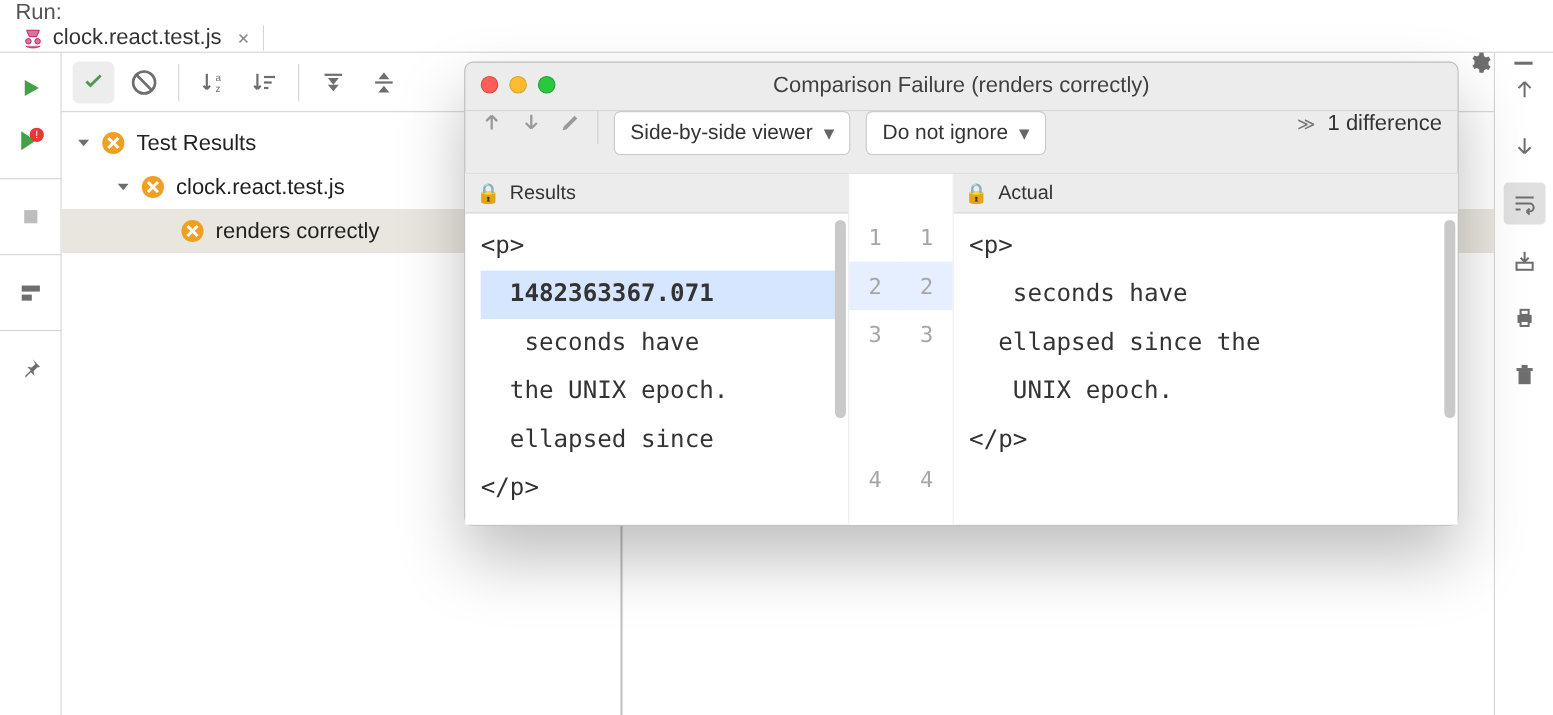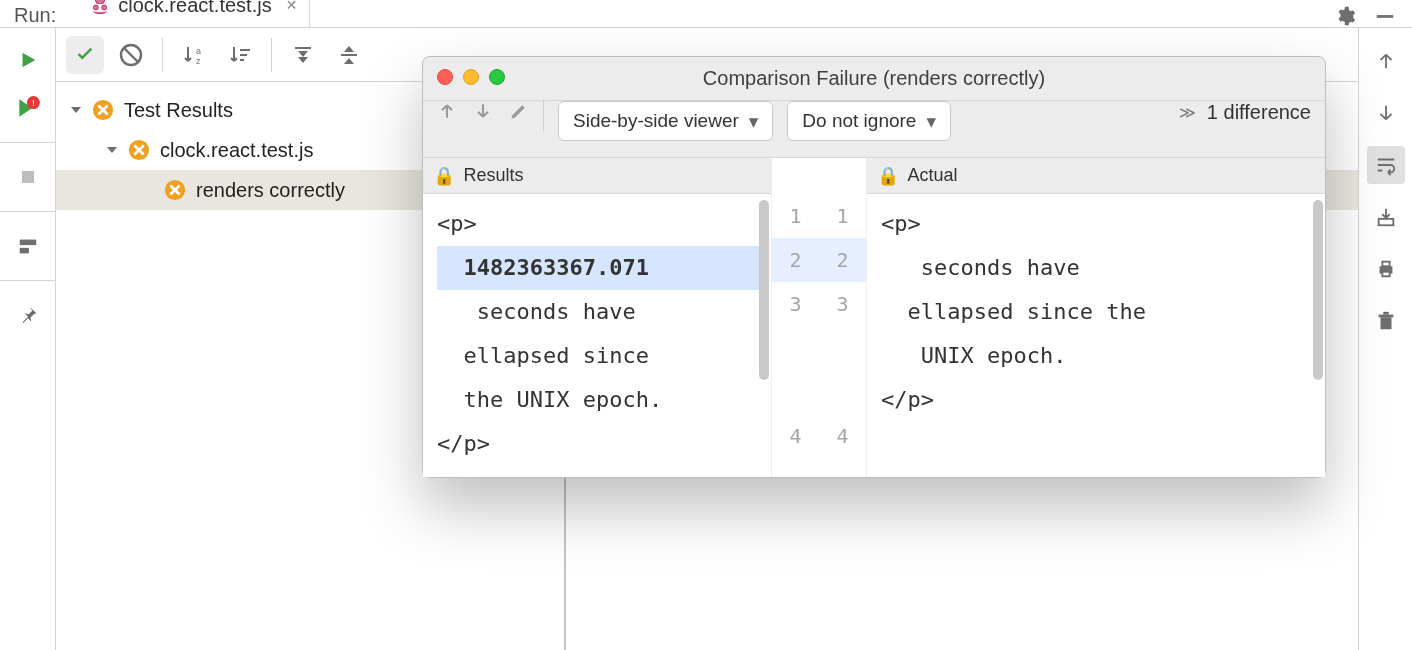--- a/index.html
+++ b/index.html
@@ -1,19 +1,19 @@
 <!DOCTYPE html>
 <html><head>
 <meta charset="utf-8">
 <style>
   * { box-sizing: border-box; }
   html, body { margin:0; padding:0; width:1412px; height:650px; font-family: -apple-system, "Segoe UI", Arial, sans-serif; background:#fff; overflow:hidden; }
   .root { display:flex; flex-direction:column; height:650px; }
   
-  .topbar { display:flex; align-items:flex-end; height:28px; border-bottom:1px solid #d4d4d4; padding:0 8px; }
+  .topbar { display:flex; align-items:flex-start; height:48px; border-bottom:1px solid #d4d4d4; padding:0 8px;flex-direction:column; }
   .run-label { font-size:20px; color:#555; margin-left:6px; margin-right:22px; }
   .tab { display:flex; align-items:center; gap:8px; height:44px; padding:0 12px; border-right:1px solid #d4d4d4; font-size:20px; color:#333; position:relative; }
   .tab .jest-icon { width:20px; height:20px; }
   .jest-icon svg { width:20px; height:20px; }
   .tab-close { color:#888; font-size:14px; margin-left:6px; }
   .topbar-right { margin-left:auto; display:flex; align-items:center; gap:18px; padding-right:8px; }
   .gear-icon, .minimize-icon { color:#6e6e6e; }
 
   
   .mainrow { display:flex; flex:1; min-height:0; }
@@ -327,22 +327,22 @@
     <div class="panel" style="flex:0 0 348px">
       <div class="panel-head">
         <span class="lock">🔒</span>
         <span>Results</span>
       </div>
       <div class="code">
         <div class="vscroll" style="top:6px;height:180px"></div>
         <div class="line">&lt;p&gt;</div>
         <div class="line hl">  1482363367.071</div>
         <div class="line">   seconds have</div>
+        <div class="line">  the UNIX epoch.</div>
         <div class="line">  ellapsed since</div>
-        <div class="line">  the UNIX epoch.</div>
         <div class="line">&lt;/p&gt;</div>
       </div>
     </div>
 
     <div class="gutter" style="padding-top:36px">
       <div class="grow">
           <div class="gcell">1</div>
           <div class="gcell">1</div>
         </div>
       <div class="grow">

